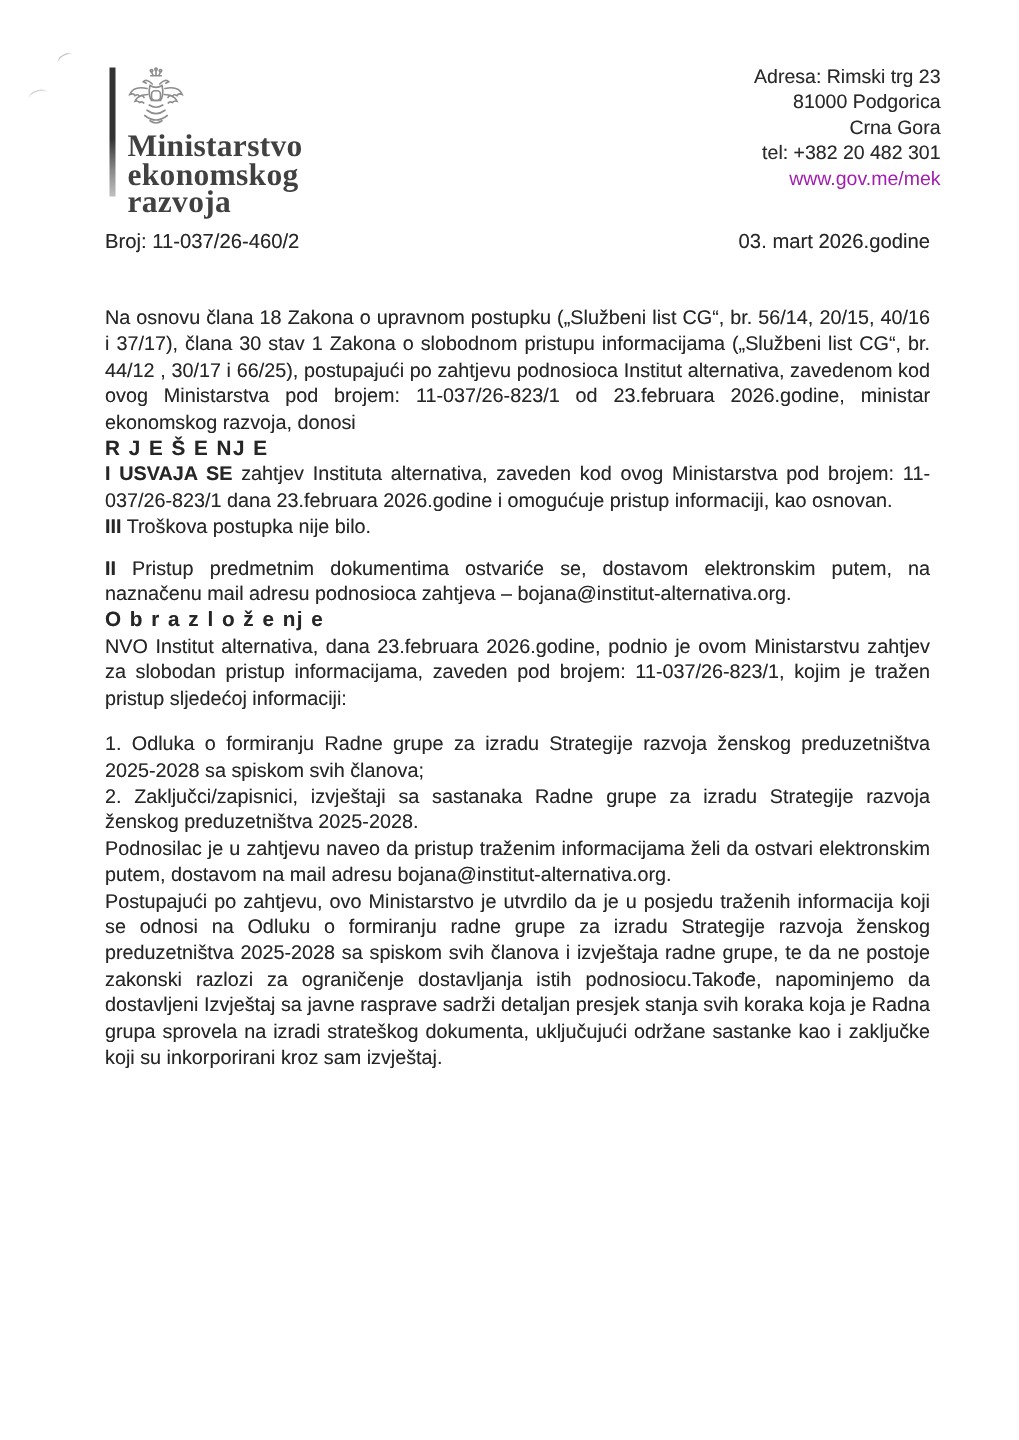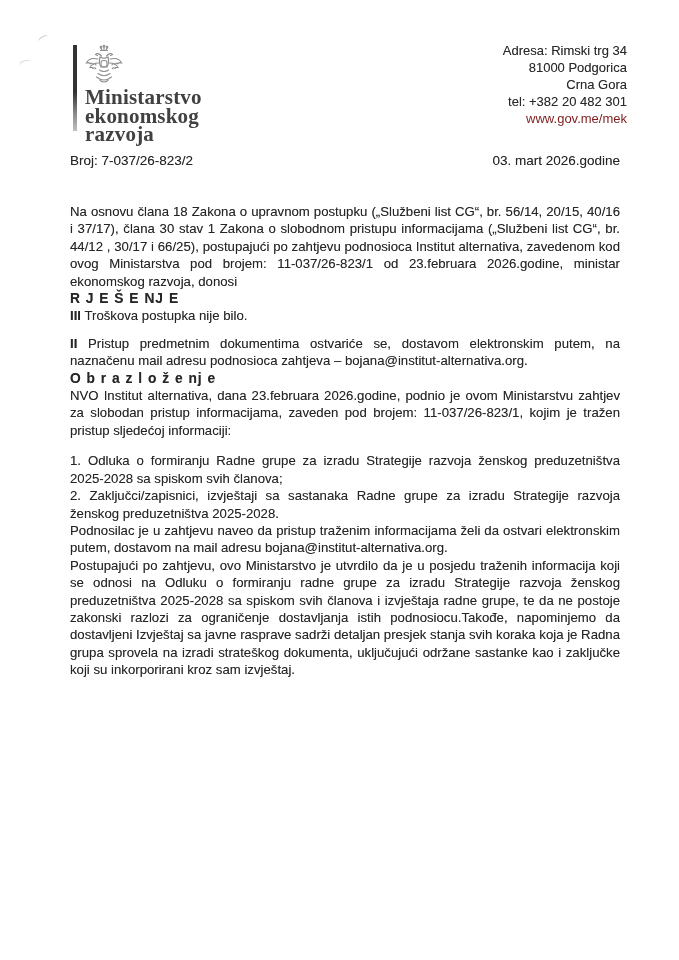--- a/index.html
+++ b/index.html
@@ -19,21 +19,21 @@
     position:absolute; left:85px; top:88px;
     font-family:"Liberation Serif", serif;
     font-size:21px; line-height:18.5px; font-weight:600;
     color:#414141; letter-spacing:.2px;
   }
   .contact {
     position:absolute; right:52px; top:42px; text-align:right;
     font-size:13px; line-height:17px; color:#2a2a2a;
     text-shadow:0 0 .4px rgba(0,0,0,.35);
   }
-  .contact .website { color:#7f1d1d; text-shadow:none; }
+  .contact .website { color:#a21caf; text-shadow:none; }
   
   .metarow {
     position:absolute; left:70px; right:59px; top:153px;
     display:flex; justify-content:space-between;
     font-size:13.5px; text-shadow:0 0 .4px rgba(0,0,0,.35);
   }
   
   .main {
     position:absolute; left:70px; right:59px; top:203px;
     font-size:13.2px; line-height:17.4px; text-align:justify;
@@ -85,38 +85,39 @@
     </g>
   </svg>
 
   <div class="ministry">
     <div>Ministarstvo</div>
     <div>ekonomskog</div>
     <div>razvoja</div>
   </div>
 
   <div class="contact">
-    <div>Adresa: Rimski trg 34</div>
+    <div>Adresa: Rimski trg 23</div>
     <div>81000 Podgorica</div>
     <div>Crna Gora</div>
     <div>tel: +382 20 482 301</div>
     <div class="website">www.gov.me/mek</div>
   </div>
 
   <div class="metarow">
-    <span>Broj: 7-037/26-823/2</span>
+    <span>Broj: 11-037/26-460/2</span>
     <span>03. mart 2026.godine</span>
   </div>
 
   <div class="main">
 
     <p>Na osnovu člana 18 Zakona o upravnom postupku („Službeni list CG“, br. 56/14, 20/15, 40/16 i 37/17), člana 30 stav 1 Zakona o slobodnom pristupu informacijama („Službeni list CG“, br. 44/12 , 30/17 i 66/25), postupajući po zahtjevu podnosioca Institut alternativa, zavedenom kod ovog Ministarstva pod brojem: 11-037/26-823/1 od 23.februara 2026.godine, ministar ekonomskog razvoja, donosi</p>
 
     <h2 class="center-h h-decision">R J E Š E NJ E</h2>
 
+    <p class="pt pt1"><b>I USVAJA SE</b> <span>zahtjev Instituta alternativa, zaveden kod ovog Ministarstva pod brojem: 11-037/26-823/1 dana 23.februara 2026.godine i omogućuje pristup informaciji, kao osnovan.</span></p>
 
     <p class="pt pt3"><b>III</b> <span>Troškova postupka nije bilo.</span></p>
 
     <p class="pt pt2"><b>II</b> <span>Pristup predmetnim dokumentima ostvariće se, dostavom elektronskim putem, na naznačenu mail adresu podnosioca zahtjeva – bojana@institut-alternativa.org.</span></p>
 
 
     <h2 class="center-h h-explain">O b r a z l o ž e nj e</h2>
 
     <p>NVO Institut alternativa, dana 23.februara 2026.godine, podnio je ovom Ministarstvu zahtjev za slobodan pristup informacijama, zaveden pod brojem: 11-037/26-823/1, kojim je tražen pristup sljedećoj informaciji:</p>
 

